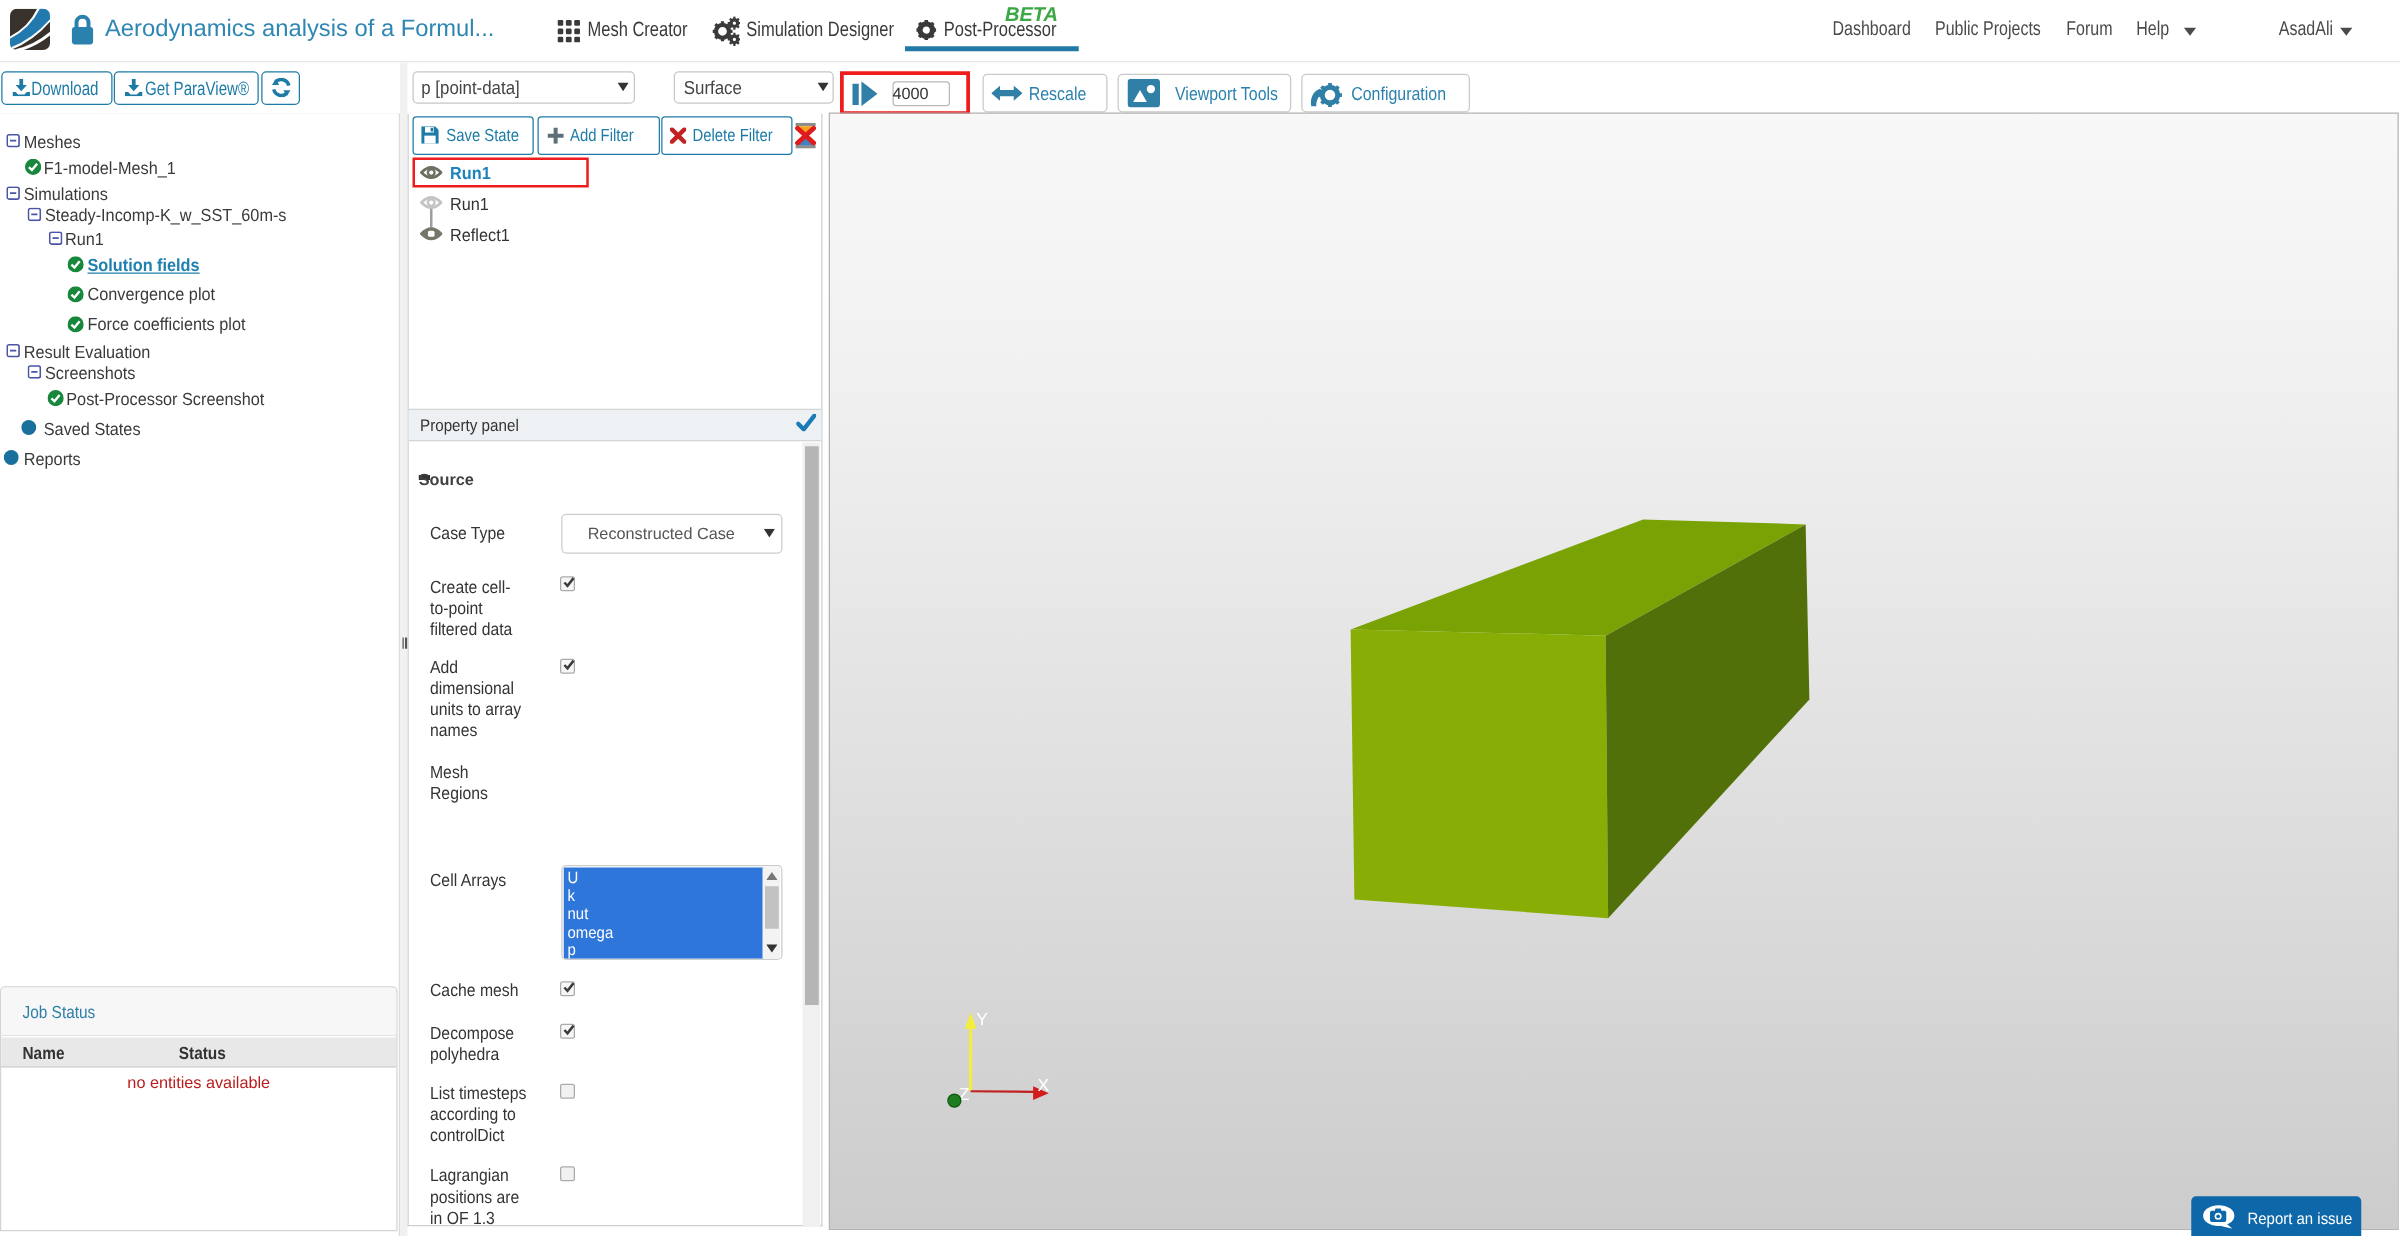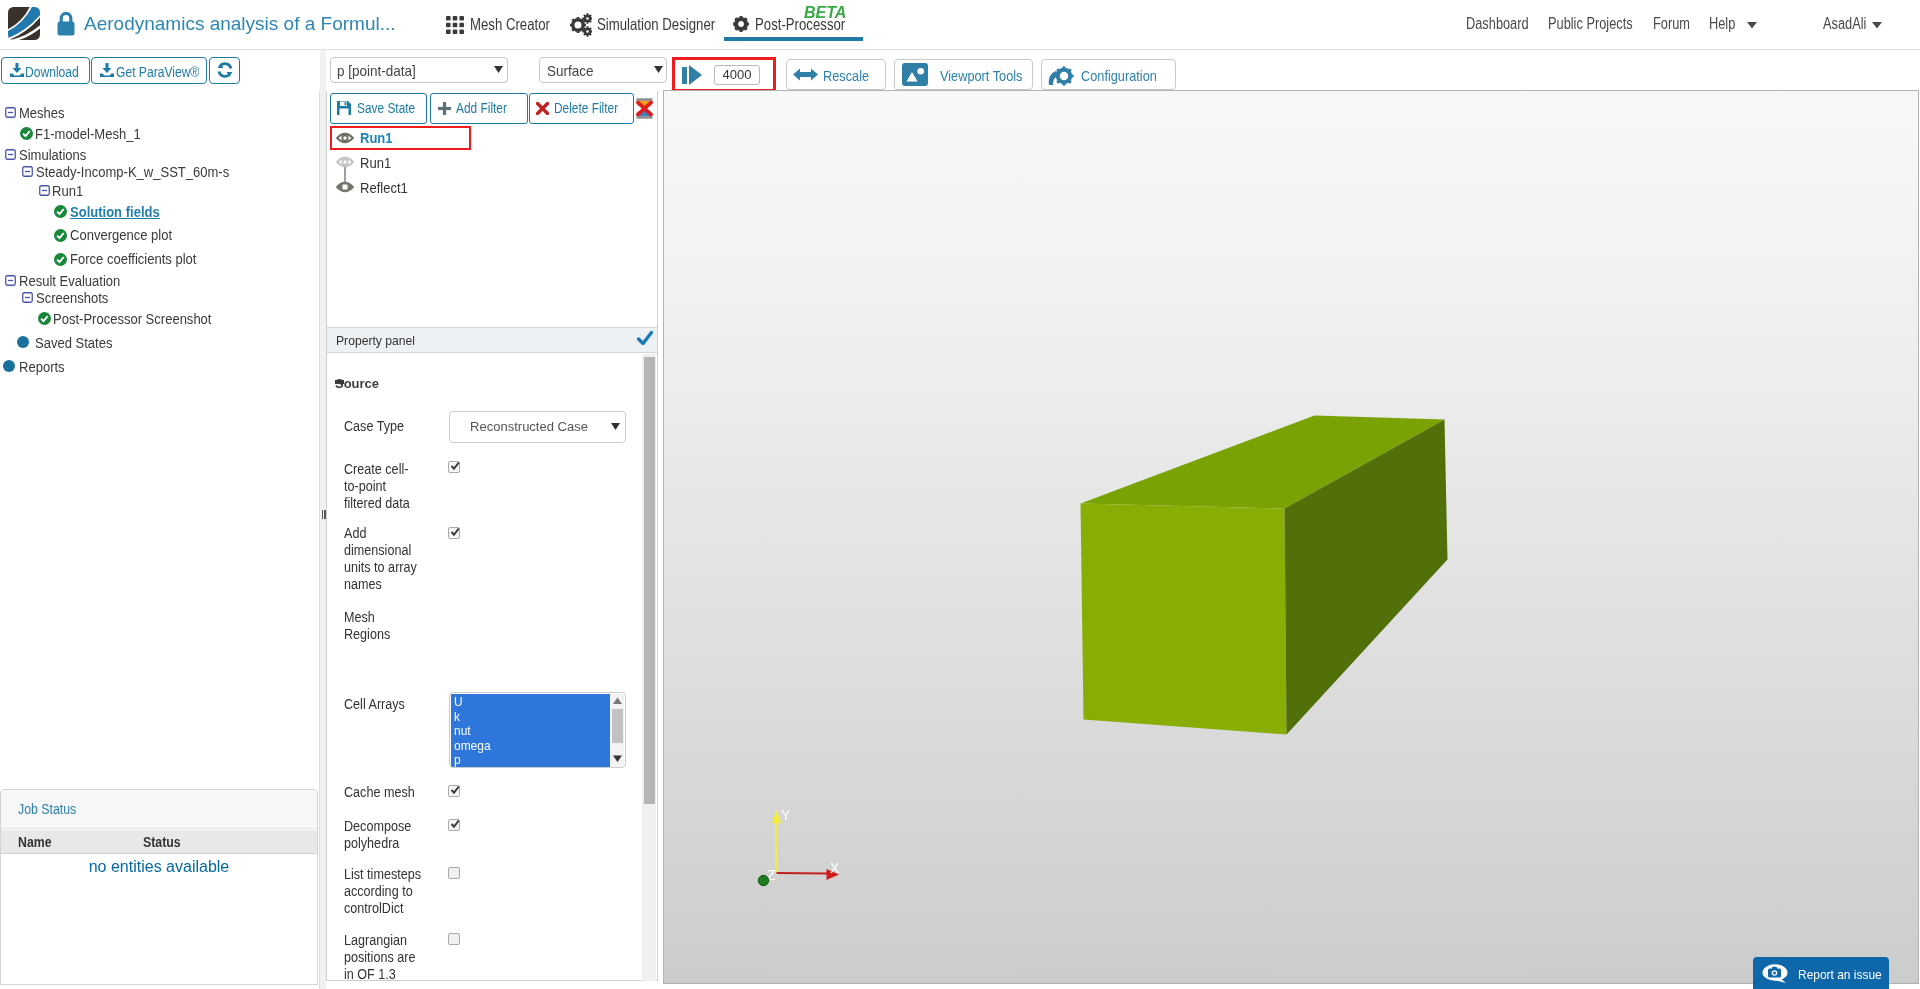--- a/index.html
+++ b/index.html
@@ -166,21 +166,21 @@
     <svg class="abs" style="left:654px;top:16px;" width="9" height="8" viewBox="0 0 9 8">
         <path d="M0 0 L9 0 L4.5 7 Z" fill="#333"></path>
       </svg>
 
     <div class="abs" style="left:672px;top:7px;width:104px;height:35px;border:3px solid #ee1c1c;"></div>
     <div class="abs" style="left:682px;top:17px;width:5px;height:17px;background:#2f7fa7;"></div>
     <svg class="abs" style="left:689px;top:15px;" width="13" height="20" viewBox="0 0 13 20">
         <path d="M0 0 L13 10 L0 20 Z" fill="#2f7fa7"></path>
       </svg>
     <div class="abs" style="left:714px;top:15px;width:46px;height:20px;border:1px solid #b9b9b9;border-radius:3px;background:#fff;"></div>
-    <div class="abs" style="left:714px;top:17px;width:46px;text-align:center;font-size:13px;color:#333;">4000</div>
+    <div class="abs" style="left:714px;top:17px;width:46px;text-align:left;font-size:13px;color:#333;">4000</div>
 
     <div class="abs" style="left:786px;top:9px;width:100px;height:31px;border:1px solid #c9c9c9;border-radius:4px;background:#fff;"></div>
     <svg class="abs" style="left:793px;top:18px;" width="25" height="13" viewBox="0 0 25 13">
       <path d="M0 6.5 L7 0.5 L7 4 L18 4 L18 0.5 L25 6.5 L18 12.5 L18 9 L7 9 L7 12.5 Z" fill="#2f7fa7"></path>
     </svg>
     <div class="abs" style="left:823px;top:16.5px;font-size:15px;color:#2b81ad;transform:scaleX(0.85);transform-origin:0 50%;">Rescale</div>
 
     <div class="abs" style="left:894px;top:9px;width:139px;height:31px;border:1px solid #c9c9c9;border-radius:4px;background:#fff;"></div>
     <svg class="abs" style="left:902px;top:13px;" width="26" height="23" viewBox="0 0 26 23">
       <rect width="26" height="23" rx="3" fill="#2f7fa7"></rect>
@@ -286,21 +286,21 @@
         <circle cx="6.5" cy="6.5" r="6.5" fill="#1a709d"></circle>
       </svg>
     <div class="abs" style="left:19px;top:268px;transform:scaleX(0.93);transform-origin:0 50%;">Reports</div>
 
     <div class="abs" style="left:0px;top:698px;width:318px;height:196px;border:1px solid #d4d4d4;border-radius:4px 4px 0 0;background:#fff;">
       <div style="position:absolute;left:0;top:0;width:100%;height:39px;background:#f7f7f7;border-bottom:1px solid #e3e3e3;border-radius:4px 4px 0 0;"></div>
       <div style="position:absolute;left:17px;top:11px;font-size:14px;color:#2d7fa9;transform:scaleX(0.88);transform-origin:0 50%;">Job Status</div>
       <div style="position:absolute;left:0;top:40px;width:100%;height:24px;background:#e8e8e8;border-bottom:1px solid #d0d0d0;"></div>
       <div style="position:absolute;left:17px;top:44px;font-size:14px;font-weight:bold;color:#333;transform:scaleX(0.88);transform-origin:0 50%;">Name</div>
       <div style="position:absolute;left:142px;top:44px;font-size:14px;font-weight:bold;color:#333;transform:scaleX(0.88);transform-origin:0 50%;">Status</div>
-      <div style="position:absolute;left:0;top:68px;width:100%;text-align:center;font-size:16px;color:#0369a1;">no entities available</div>
+      <div style="position:absolute;left:0;top:68px;width:100%;text-align:center;font-size:13px;color:#b91c1c;">no entities available</div>
     </div>
   </div>
 
   <div class="abs" style="left:320px;top:50px;width:6px;height:939px;background:#f1f1f1;"></div>
   <div class="abs" style="left:321.5px;top:510px;width:1.5px;height:9px;background:#555;"></div>
   <div class="abs" style="left:324px;top:510px;width:1.5px;height:9px;background:#555;"></div>
 
   <div class="abs" id="midpanel" style="left:326px;top:91px;width:332px;height:890px;background:#fff;border:1px solid #cfcfcf;border-top:none;">
 
     <div class="abs" style="left:3px;top:2px;width:97px;height:31px;border:1.5px solid #1d7ba6;border-radius:3px;"></div>

